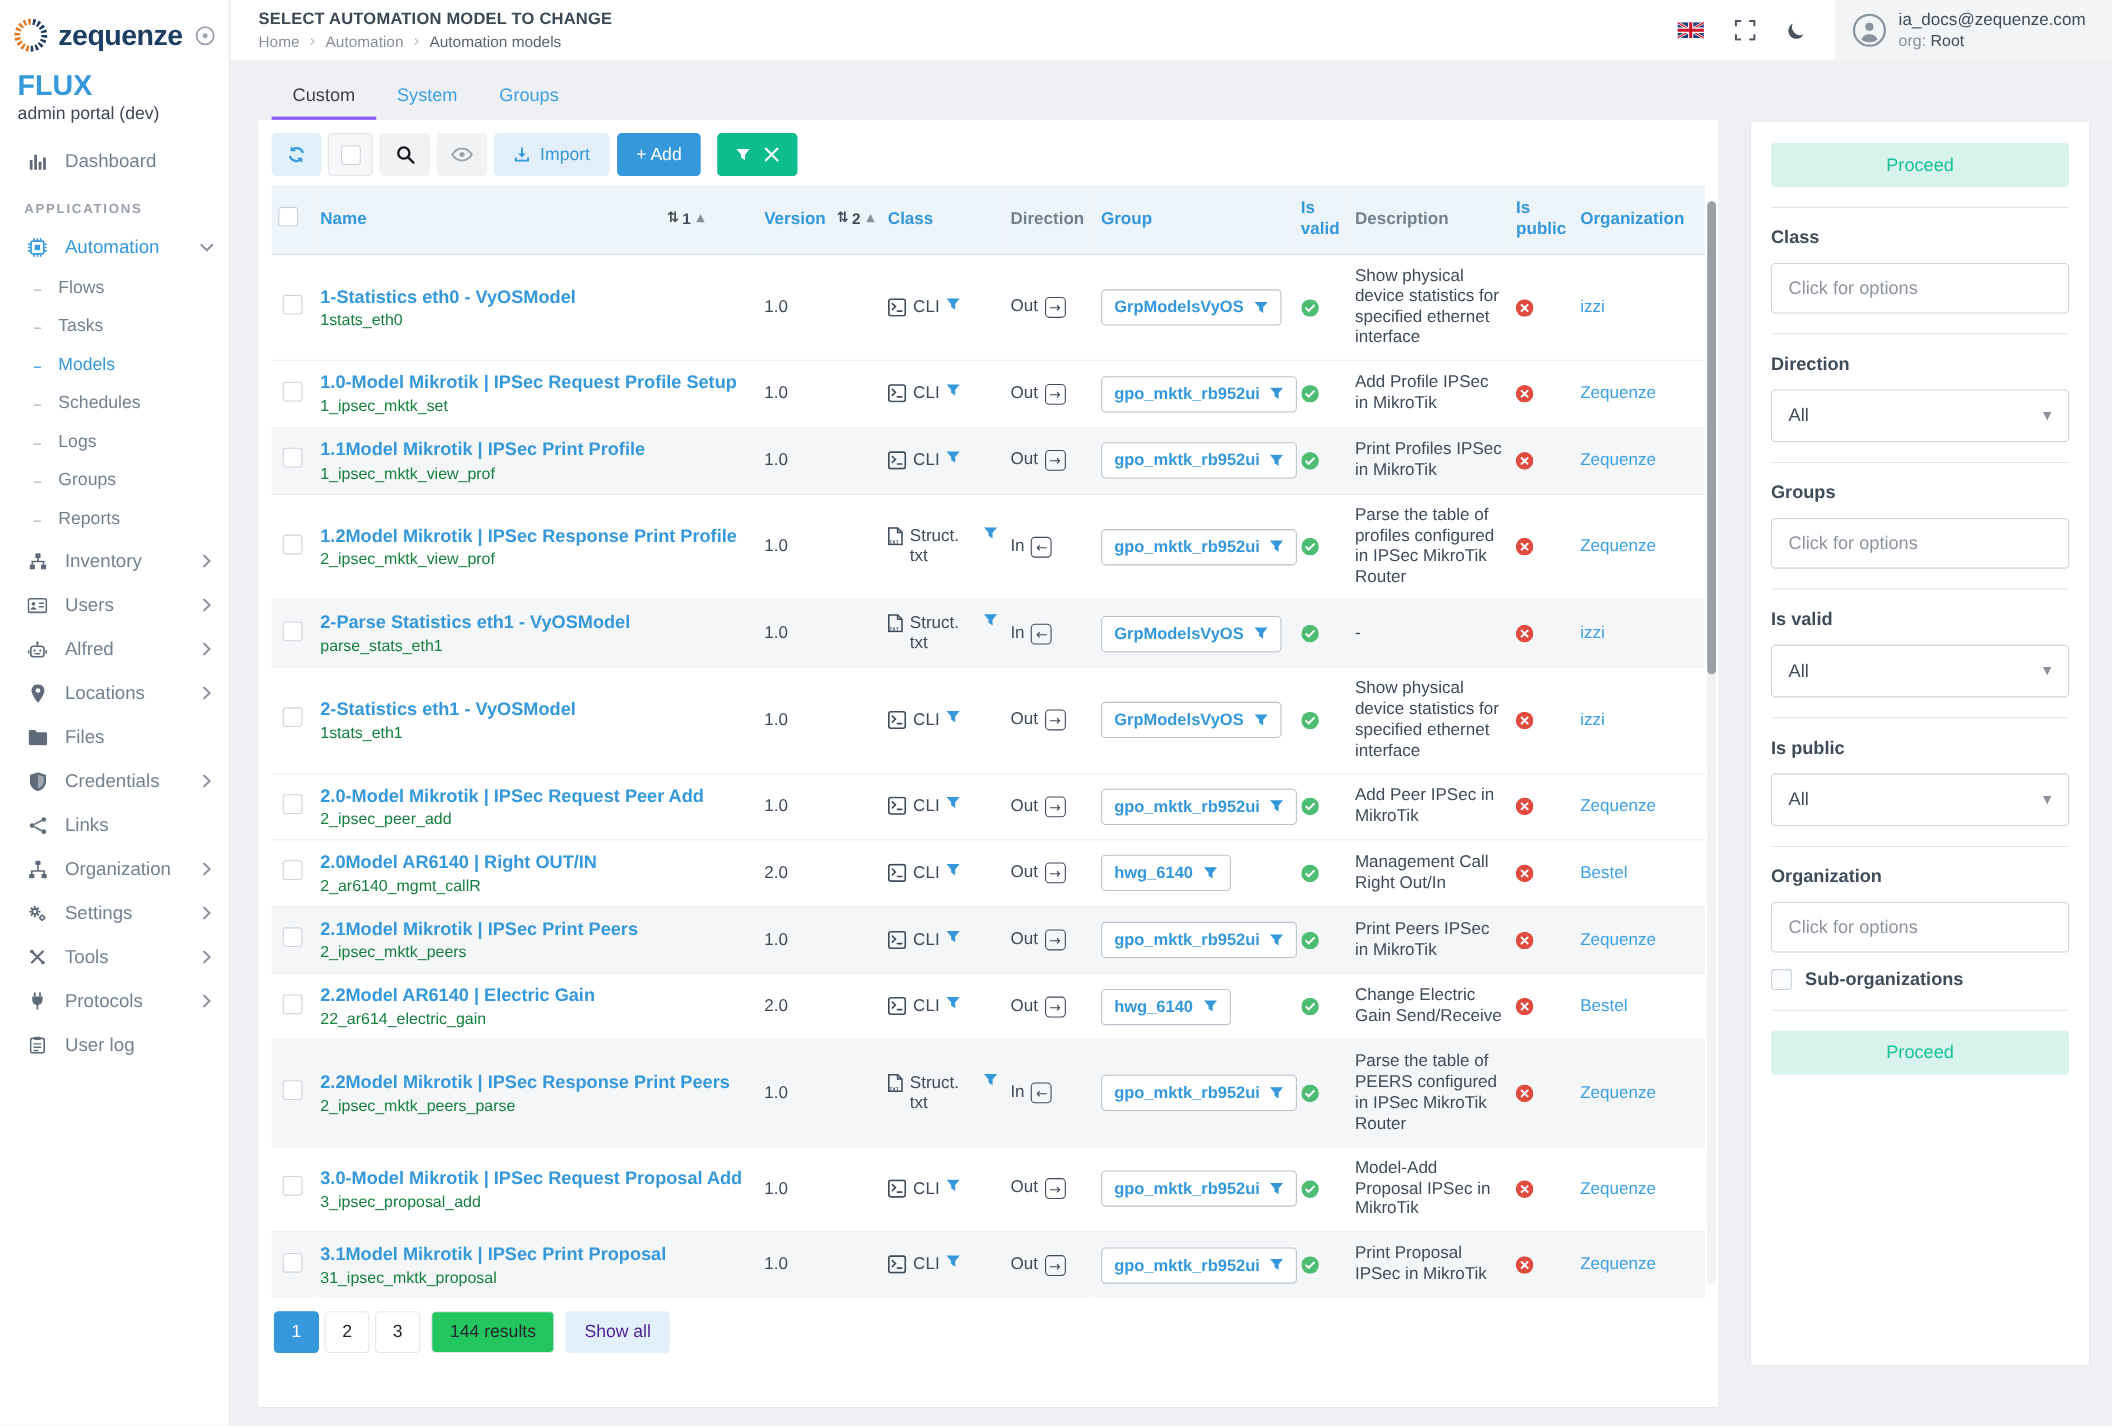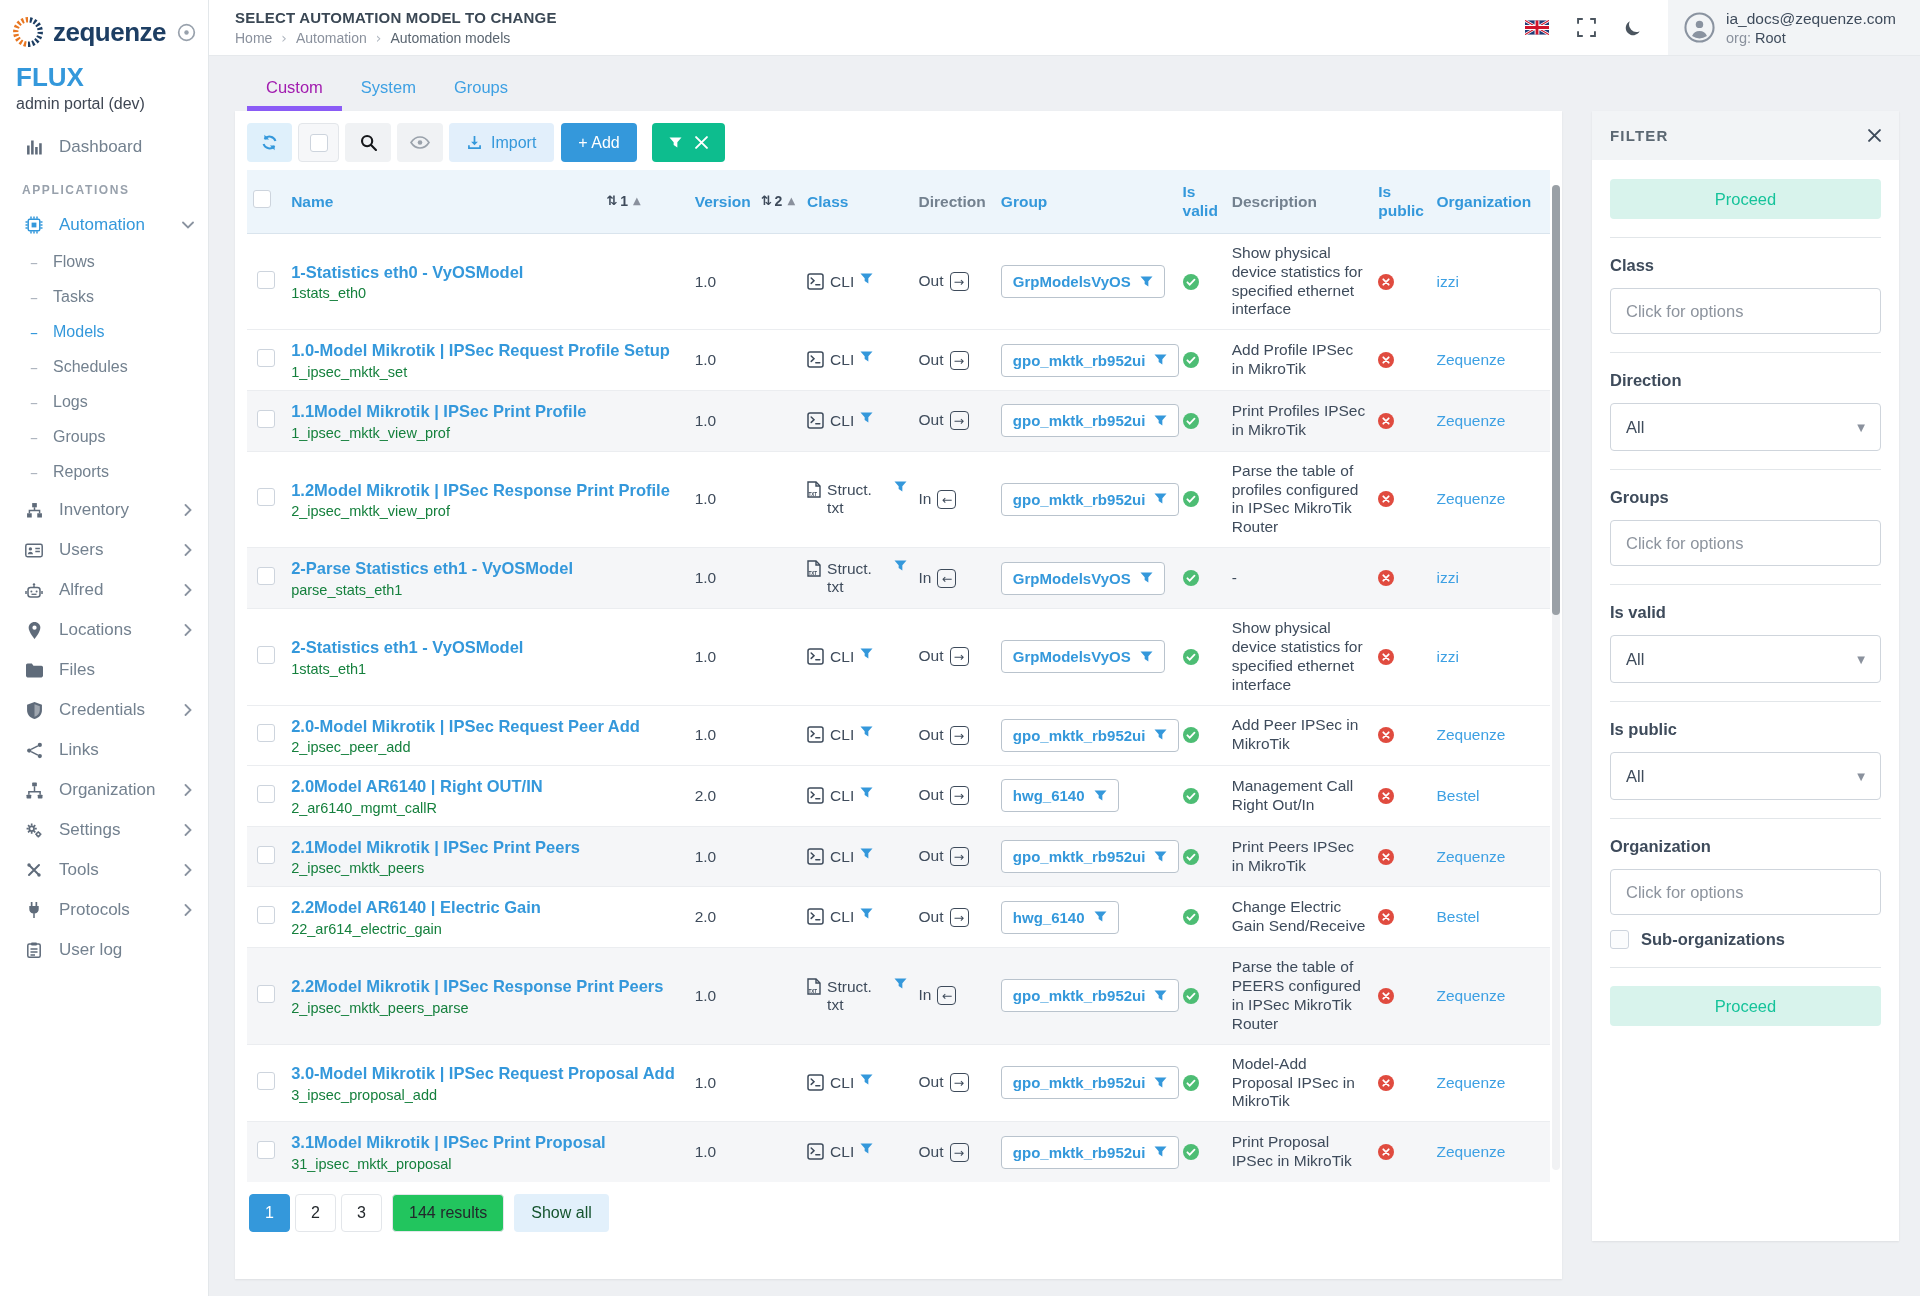--- a/index.html
+++ b/index.html
@@ -42,21 +42,21 @@
   .user-avatar{color:#8a93a0}
   .user-email{font-size:15.5px;color:#3e4b5b}
   .user-org{font-size:14.5px;margin-top:2px}
   .user-org .k{color:#8a919d}
   .user-org .v{color:#3e4b5b}
   
   .content{flex:1;display:flex;align-items:flex-start;padding:14px 18px 0 26px;gap:30px;overflow:hidden}
   .main-col{width:1327px;flex-shrink:0;display:flex;flex-direction:column;height:100%;box-sizing:border-box;padding-bottom:17px}
   .tabs{display:flex;padding-left:12px}
   .tab{font-size:16.5px;color:#3da0e3;padding:8px 19px 9px;cursor:pointer}
-  .tab.active{color:#a21caf;border-bottom:5px solid #8b5cf6}
+  .tab.active{color:#404040;border-bottom:3px solid #8b5cf6}
   .card{background:#fff;box-shadow:0 1px 2px rgba(0,0,0,.07)}
   .main-card{flex:1;display:flex;flex-direction:column;padding:12px 12px 0;position:relative}
   
   .toolbar{display:flex;gap:6px;align-items:center}
   .btn{height:39px;border:none;border-radius:4px;display:flex;align-items:center;justify-content:center;cursor:pointer;font-family:inherit;box-sizing:border-box}
   .btn-refresh{width:45px;background:#dff0fb;color:#3498db}
   .chk-wrap{width:41px;height:39px;background:#f6f7f9;border:1px solid #e3e6ea;border-radius:4px;display:flex;align-items:center;justify-content:center;box-sizing:border-box;cursor:pointer}
   .chk{width:16px;height:16px;border:1px solid #cdd4dd;border-radius:3px;background:#fff;display:inline-block;flex-shrink:0}
   .search-wrap{flex:1;position:relative;display:flex}
   .search-input{flex:1;height:39px;box-sizing:border-box;border:1px solid #aab4c5;border-radius:4px;padding:0 14px;font-size:15.5px;color:#3e4b5b;font-family:inherit;outline:none}
@@ -90,21 +90,21 @@
   .c-desc{line-height:1.22}
   .c-org a{color:#3da0e3;text-decoration:none;cursor:pointer}
   
   .vscroll{position:absolute;top:74px;right:2px;width:8px;height:985px;background:#f1f2f4;border-radius:4px}
   .vthumb{position:absolute;top:0;left:0;width:100%;height:430px;background:#9aa0a6;border-radius:4px;cursor:grab}
   
   .pager{display:flex;gap:5px;margin:12px 0 12px;padding-left:2px;align-items:center}
   .pg{min-width:41px;height:38px;border-radius:4px;border:1px solid #e3e6ea;background:#fff;font-size:16px;color:#23282c;display:flex;align-items:center;justify-content:center;cursor:pointer;font-family:inherit}
   .pg.active{background:#3498db;border-color:#3498db;color:#fff}
   .pg-results{padding:0 16px;background:#22c55e;border:1px solid #e3e6ea;margin-left:5px}
-  .pg-showall{padding:0 17px;background:#e2f0fb;border:none;color:#14532d;margin-left:5px}
+  .pg-showall{padding:0 17px;background:#e2f0fb;border:none;color:#4c1d95;margin-left:5px}
   
   .filter-card{width:307px;flex-shrink:0;margin-top:41px;height:1130px;box-sizing:border-box;display:flex;flex-direction:column}
   .filter-head{background:#f2f4f6;padding:16px 18px;display:flex;align-items:center;justify-content:space-between;font-size:15px;letter-spacing:1.2px;color:#5c6873;font-weight:600}
   .filter-close{color:#3e4b5b;cursor:pointer}
   .filter-body{padding:19px 18px 0}
   .btn-proceed{width:100%;height:40px;background:#d8f3ec;color:#15c39a;font-size:16.5px;border:none;border-radius:4px;cursor:pointer;font-family:inherit}
   .fdiv{border-top:1px solid #e2e6e9;margin:18px 0}
   .flabel{font-weight:700;font-size:16.5px;color:#3e4b5b;margin-bottom:13px}
   .finput{width:100%;box-sizing:border-box;height:46px;border:1px solid #cfd5dc;border-radius:4px;padding:0 15px;font-size:16.5px;color:#3e4b5b;font-family:inherit;outline:none}
   .finput::placeholder{color:#8d949e}
@@ -1181,28 +1181,20 @@
             <button class="pg pg-showall">Show all</button>
           </div>
 
           <div class="vscroll">
               <div class="vthumb"></div>
             </div>
         </div>
       </div>
 
       <div class="card filter-card">
-        <div class="filter-head">
-          <span>FILTER</span>
-          <span class="filter-close">
-              <svg viewBox="0 0 12 12" width="13" height="13">
-                <path d="M1 1l10 10M11 1L1 11" stroke="currentColor" stroke-width="1.8" stroke-linecap="round"></path>
-              </svg>
-            </span>
-        </div>
         <div class="filter-body">
           <button class="btn-proceed">Proceed</button>
           <div id="ffields">
               <div class="ffield">
     <div class="fdiv"></div>
     <div class="flabel">Class</div>
     <input class="finput" placeholder="Click for options" style="">
     
     
   </div>

